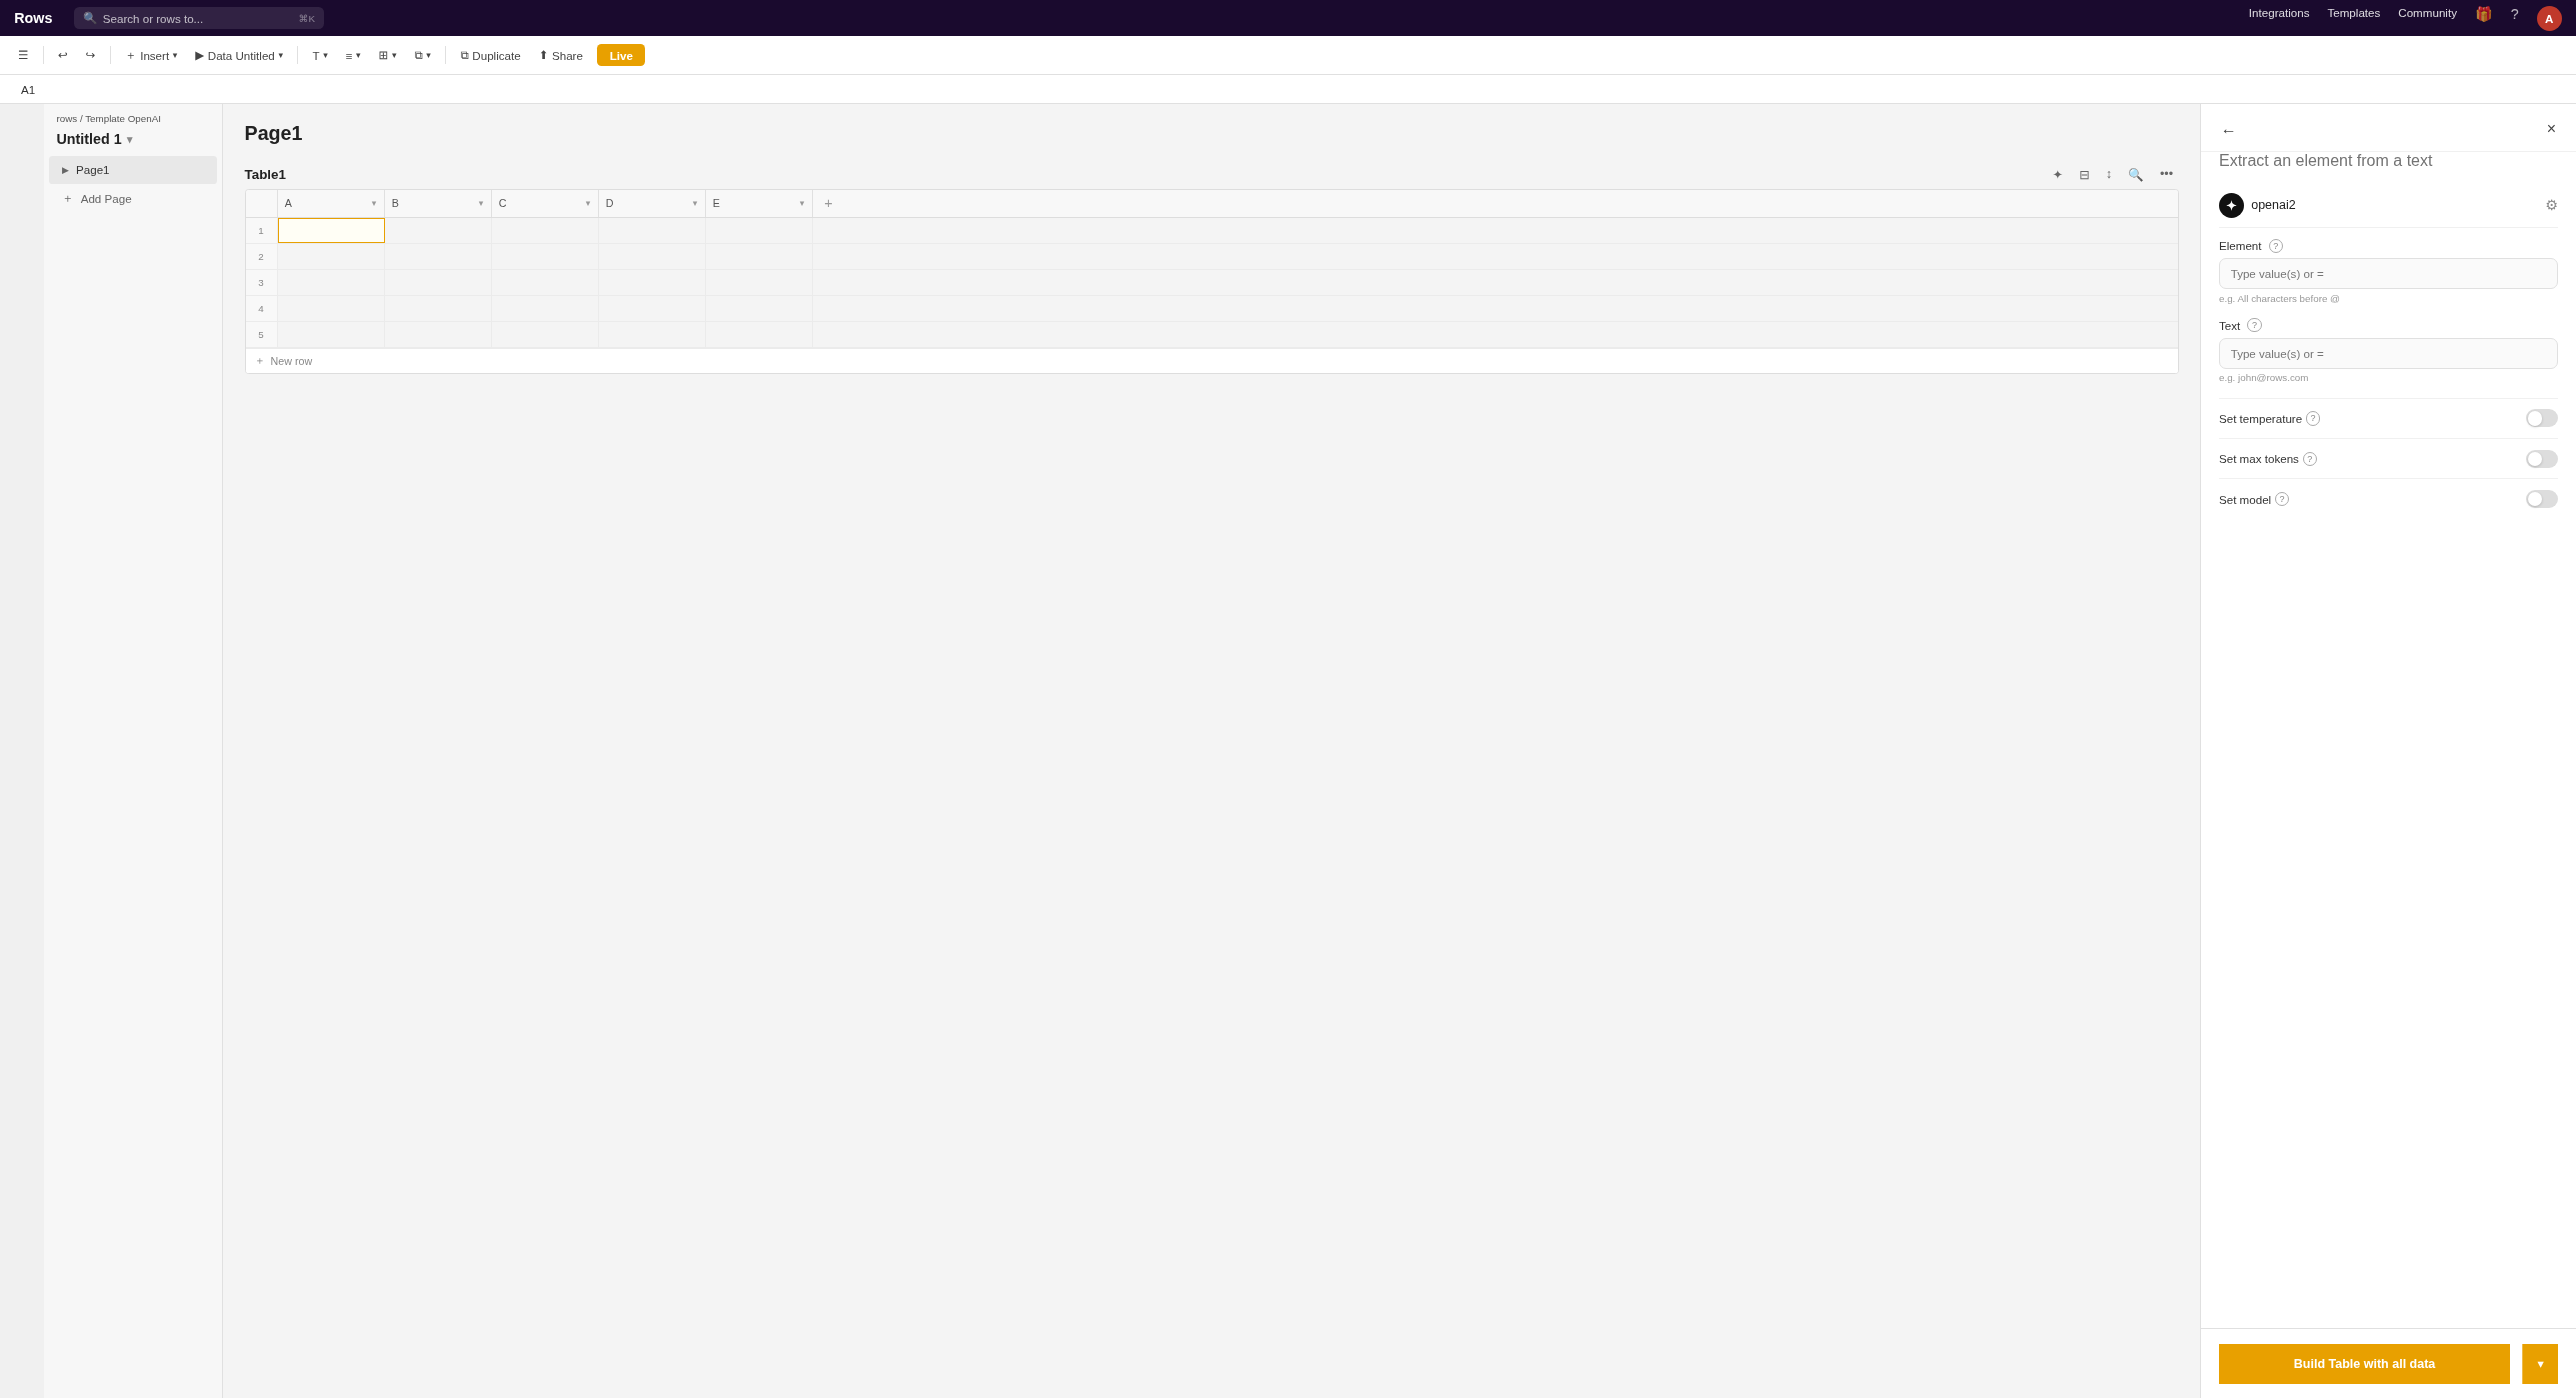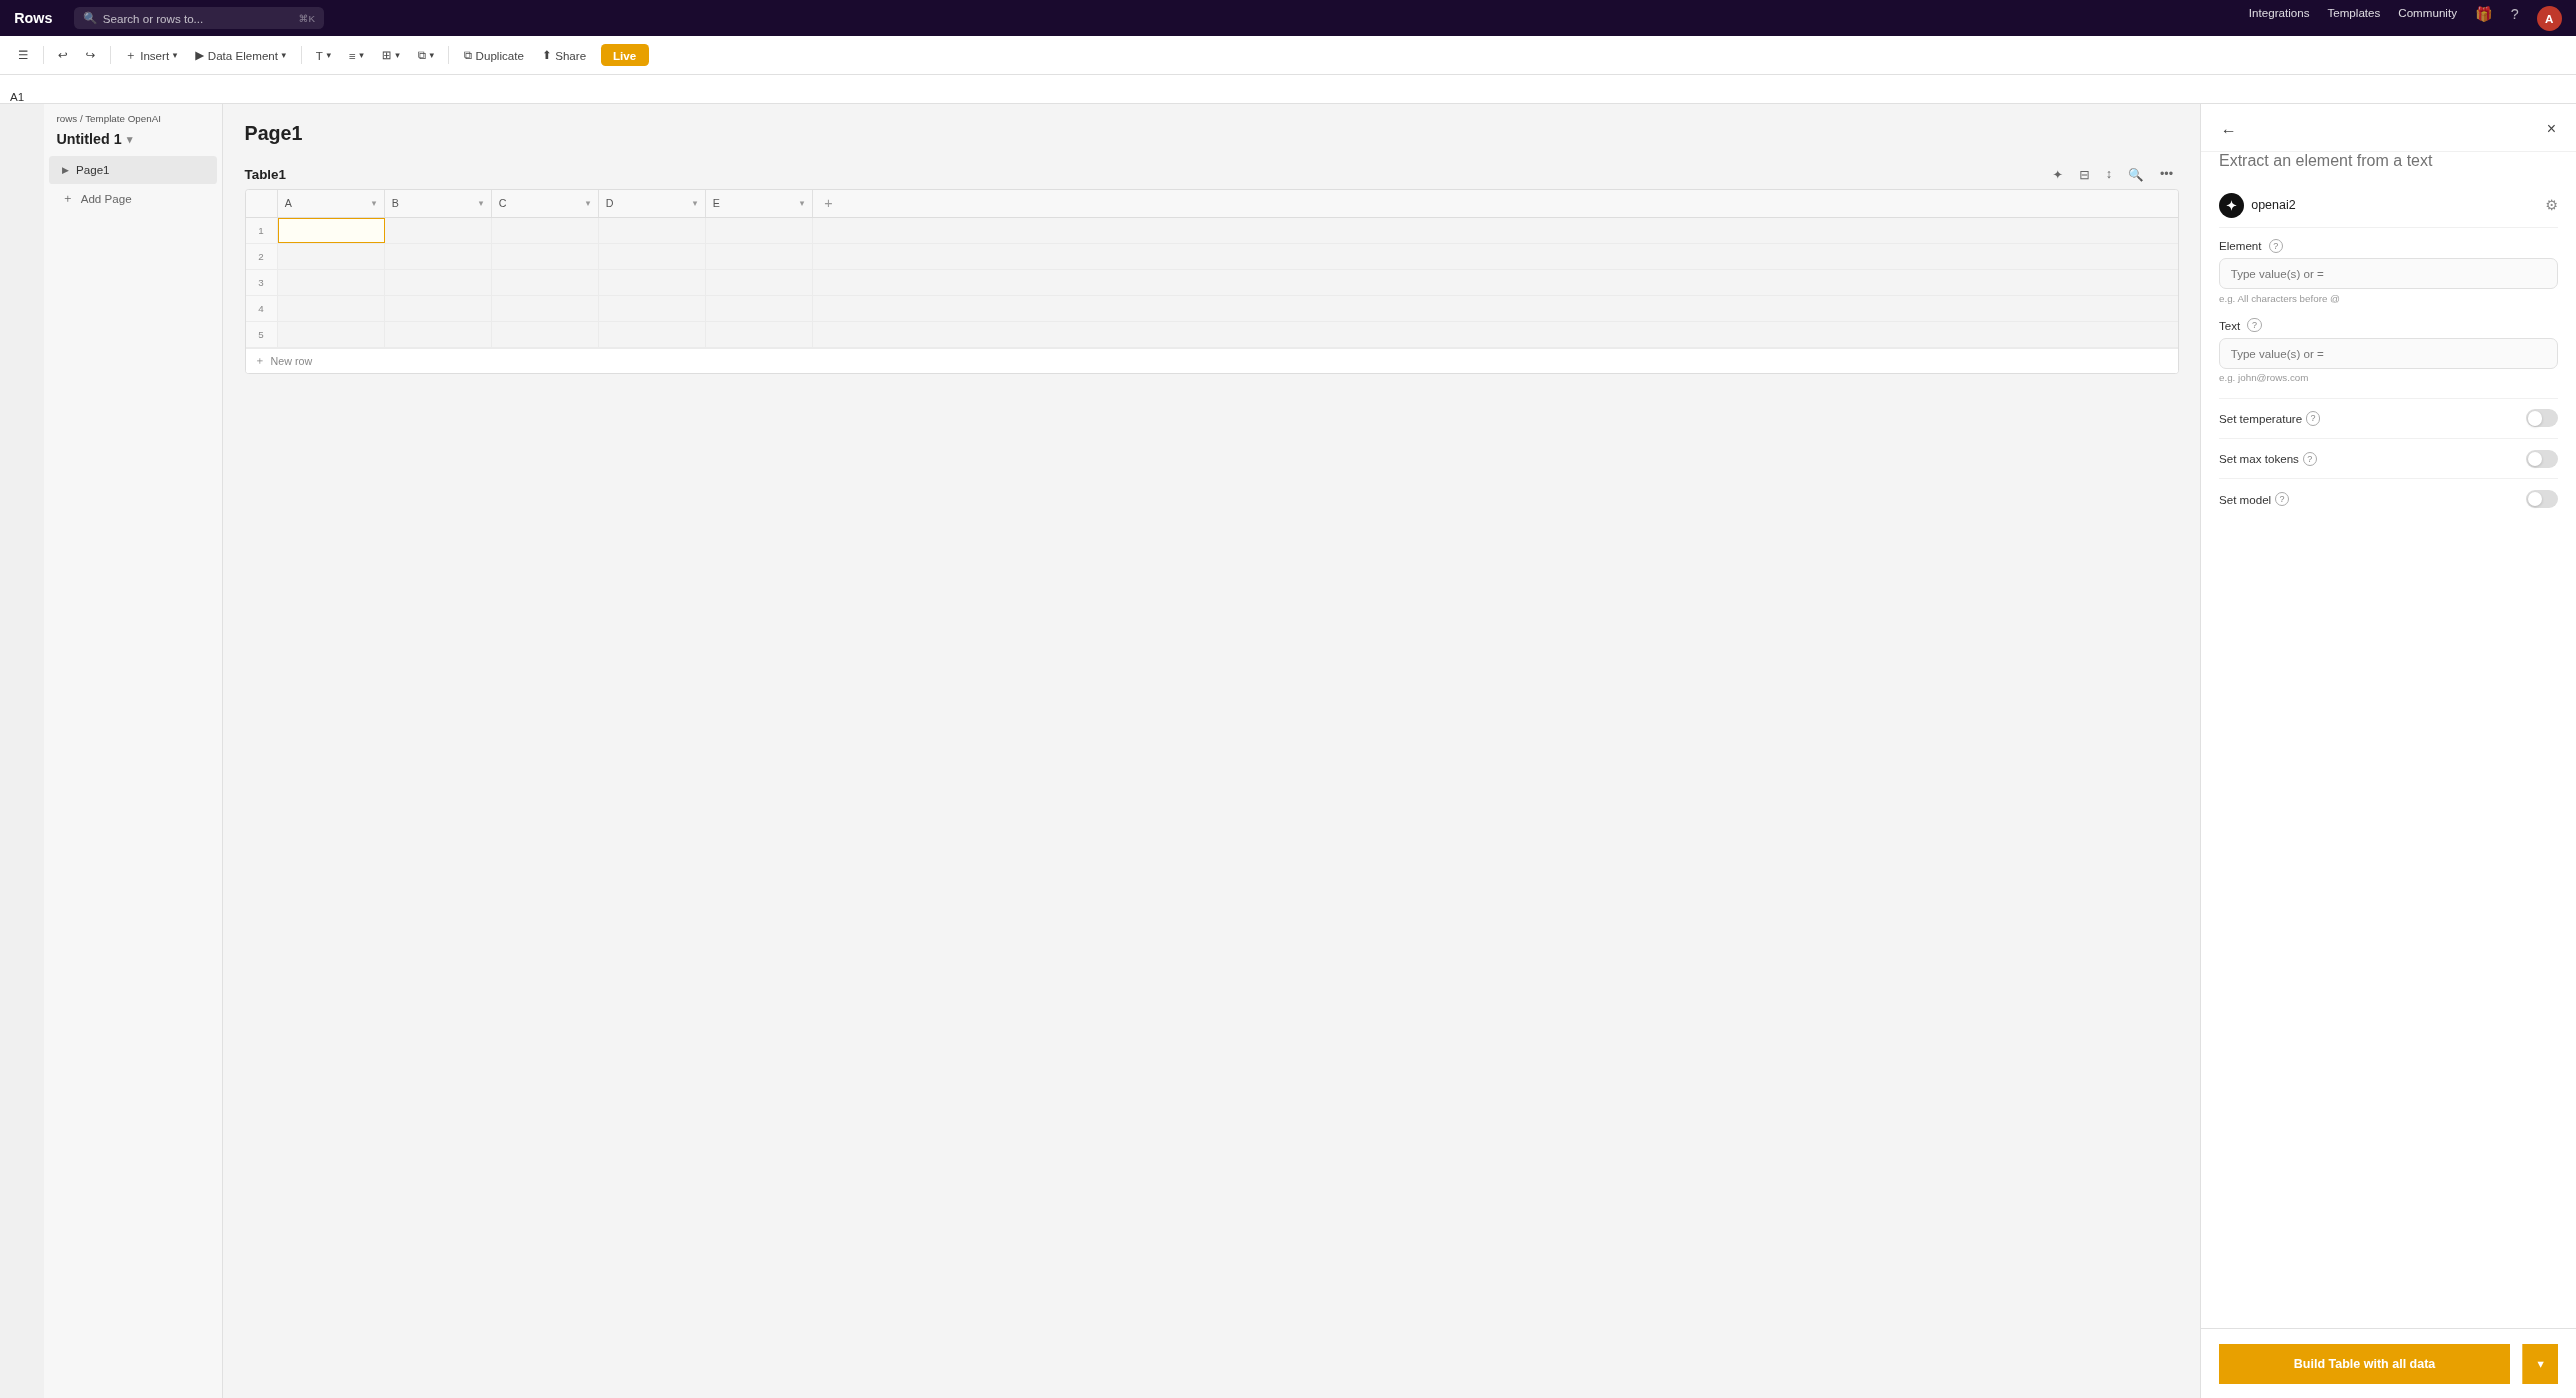--- a/index.html
+++ b/index.html
@@ -85,22 +85,22 @@
       cursor: pointer;
       margin-left: 3.6px;
     }
 
     
     .cellbar {
       background: white;
       border-bottom: 0.9px solid #e0e0e0;
       height: 29px;
       display: flex;
-      align-items: flex-end;
-      padding: 0 10px;
+      align-items: center;
+      padding: 0 21px;
       font-size: 11.6px;
       color: #333;
     }
     .cellref {
       font-size: 11.6px;
       font-weight: 500;
       color: #333;
       min-width: 36px;
     }
 
@@ -467,21 +467,21 @@
   <button class="toolbar-btn">↩</button>
   <button class="toolbar-btn">↪</button>
   <div class="toolbar-sep"></div>
   <button class="toolbar-btn">
     <span>＋</span>
     <span>Insert</span>
     <span style="font-size:9px">▾</span>
   </button>
   <button class="toolbar-btn">
     <span>▶</span>
-    <span>Data Element</span>
+    <span>Data Untitled</span>
     <span style="font-size:9px">▾</span>
   </button>
   <div class="toolbar-sep"></div>
   <button class="toolbar-btn">
     <span>T</span>
     <span style="font-size:9px">▾</span>
   </button>
   <button class="toolbar-btn">
     <span>≡</span>
     <span style="font-size:9px">▾</span>

